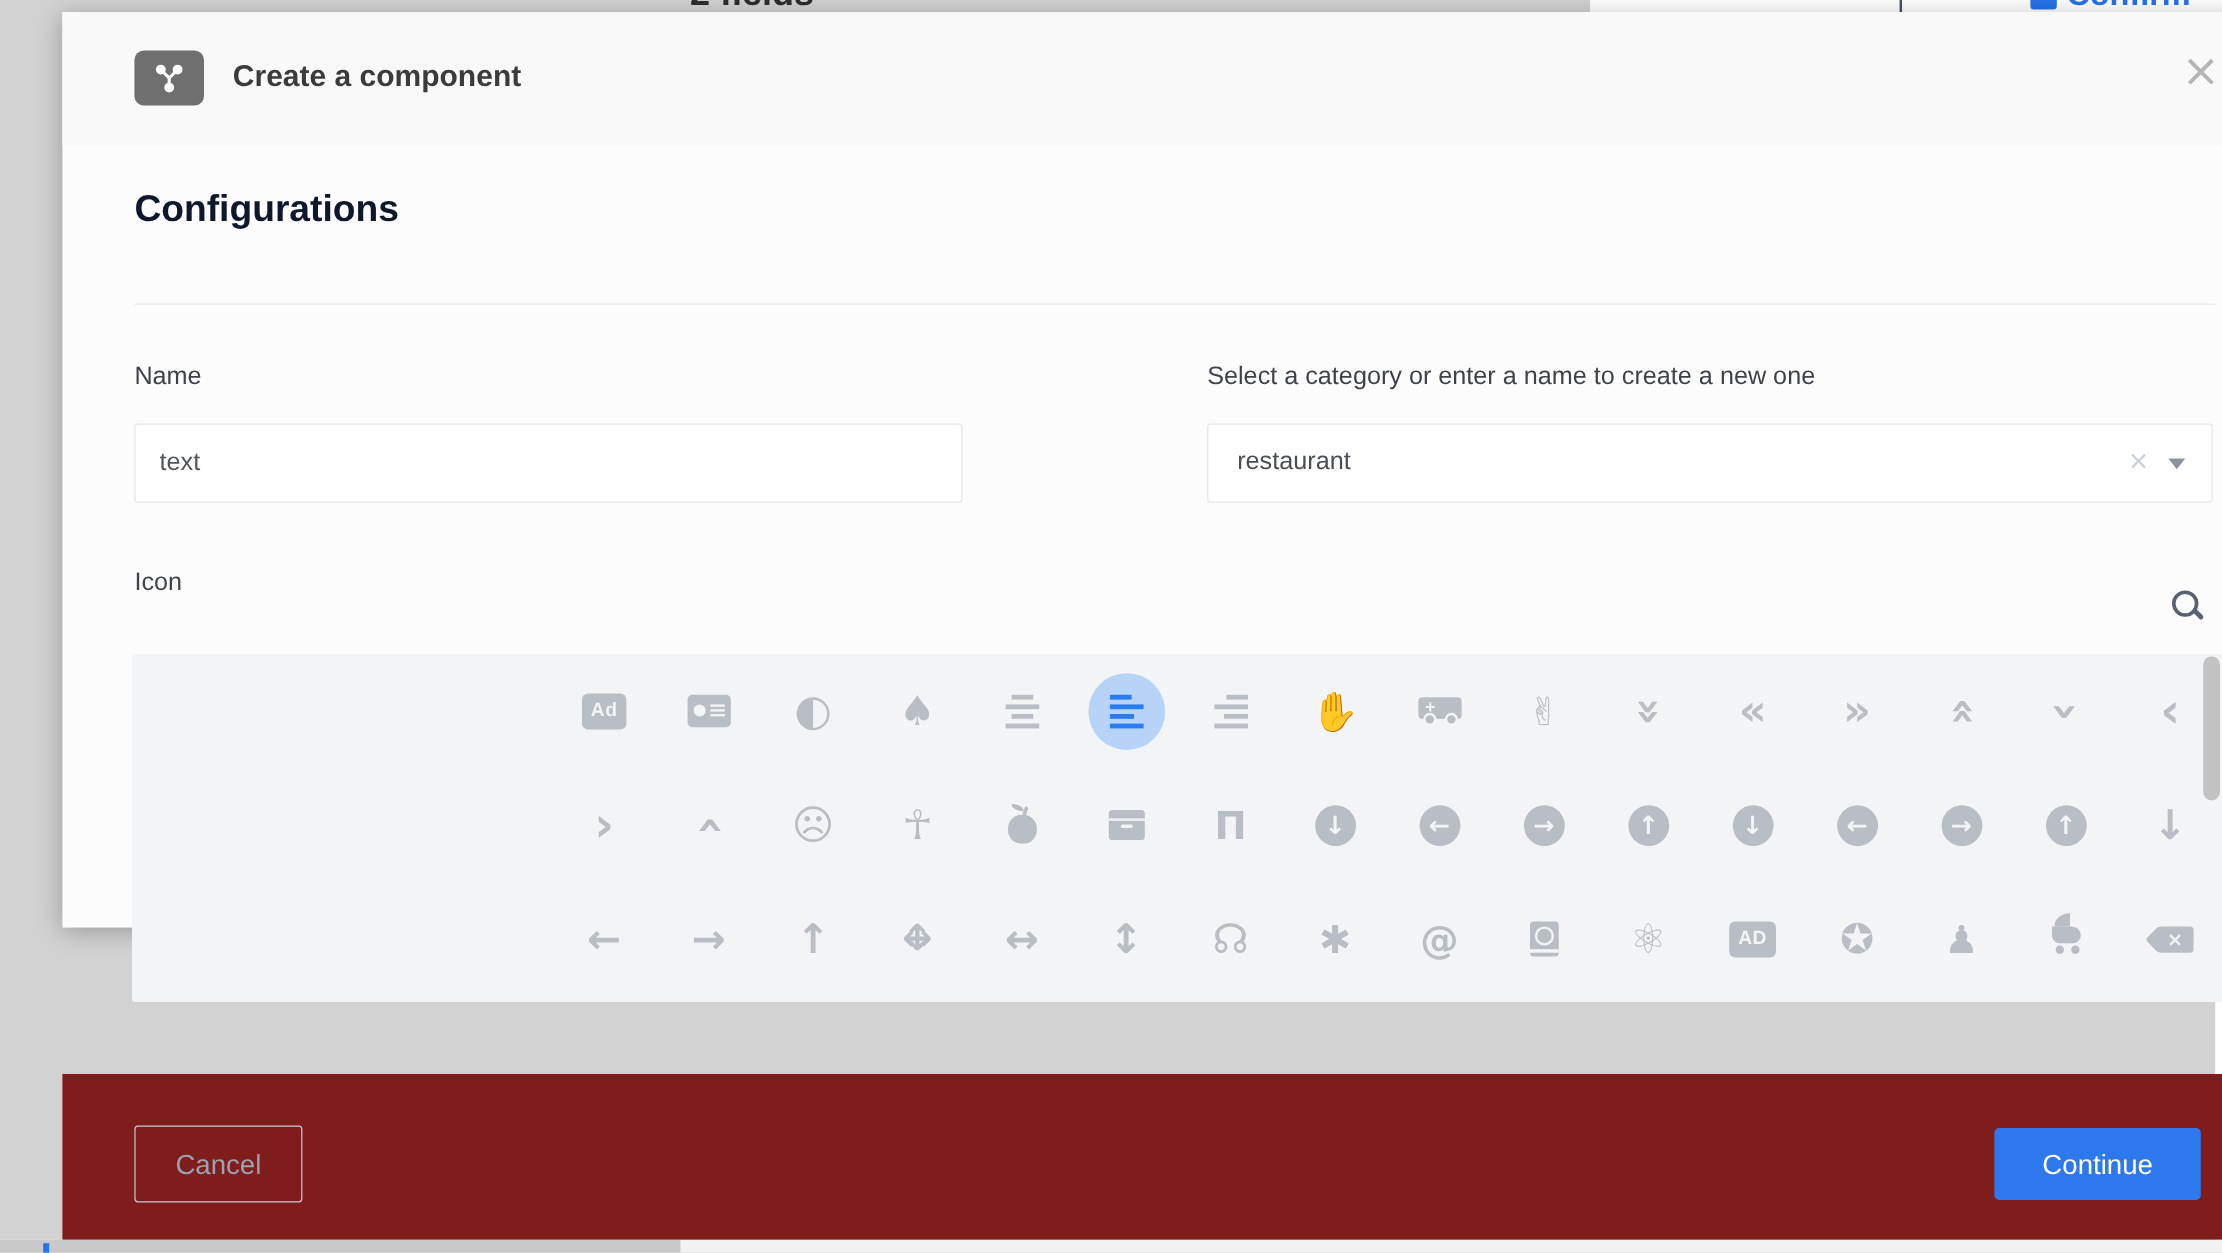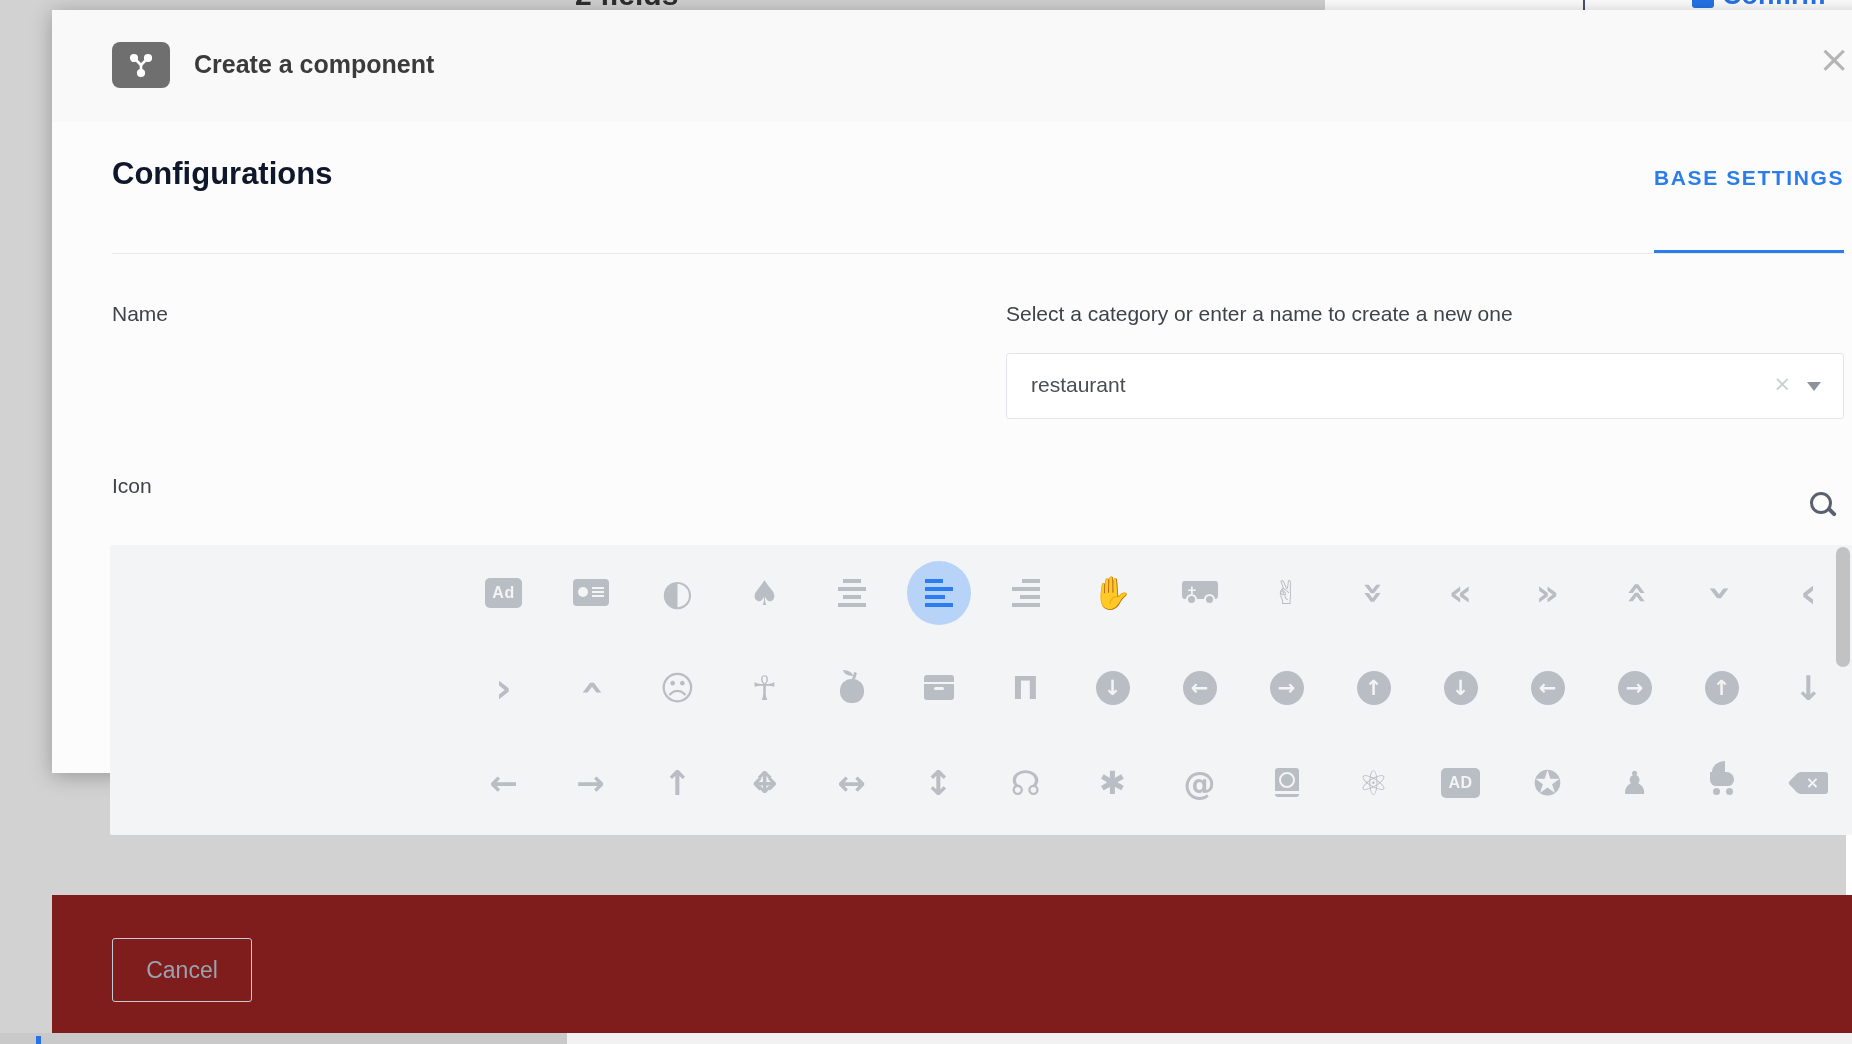--- a/index.html
+++ b/index.html
@@ -176,25 +176,25 @@
         </g>
       </svg>
     </div>
     <span class="mtitle">Create a component</span>
     <span class="close-x">×</span>
   </div>
 
   <div class="section-title">Configurations</div>
 
   <div class="tabs">
-    <span class="tab active">BASE SETTINGS</span>
   </div>
   <div class="hdr-divider"></div>
 
   <div class="field-label lbl-name">Name</div>
+  <input class="name-input" type="text" value="text" style="">
 
   <div class="field-label lbl-category">Select a category or enter a name to create a new one</div>
   <div class="cat-select">
     <span class="cat-value">restaurant</span>
     <span class="cat-clear">×</span>
     <span class="cat-caret"></span>
   </div>
 
   <div class="field-label lbl-icon">Icon</div>
   <span class="mag"></span>
@@ -350,15 +350,16 @@
           <div class="icell">
             <span class="g-backsp">×</span>
           </div>
         </div>
       </div>
     <div class="sbar"></div>
   </div>
 
   <div class="mfooter">
     <button class="btn-cancel">Cancel</button>
+    <button class="btn-continue">Continue</button>
   </div>
 
 </div>
 
 </body></html>

